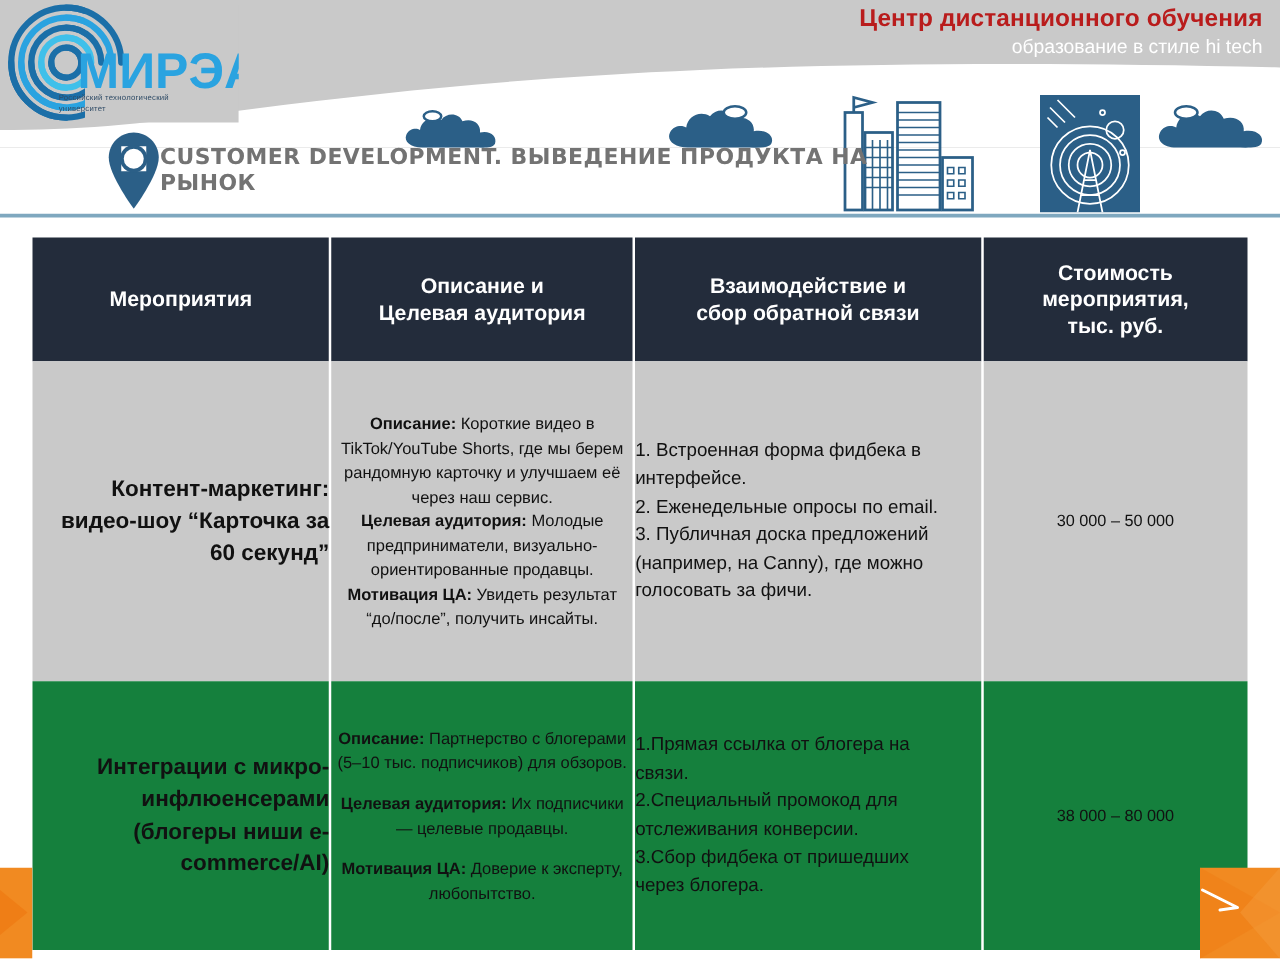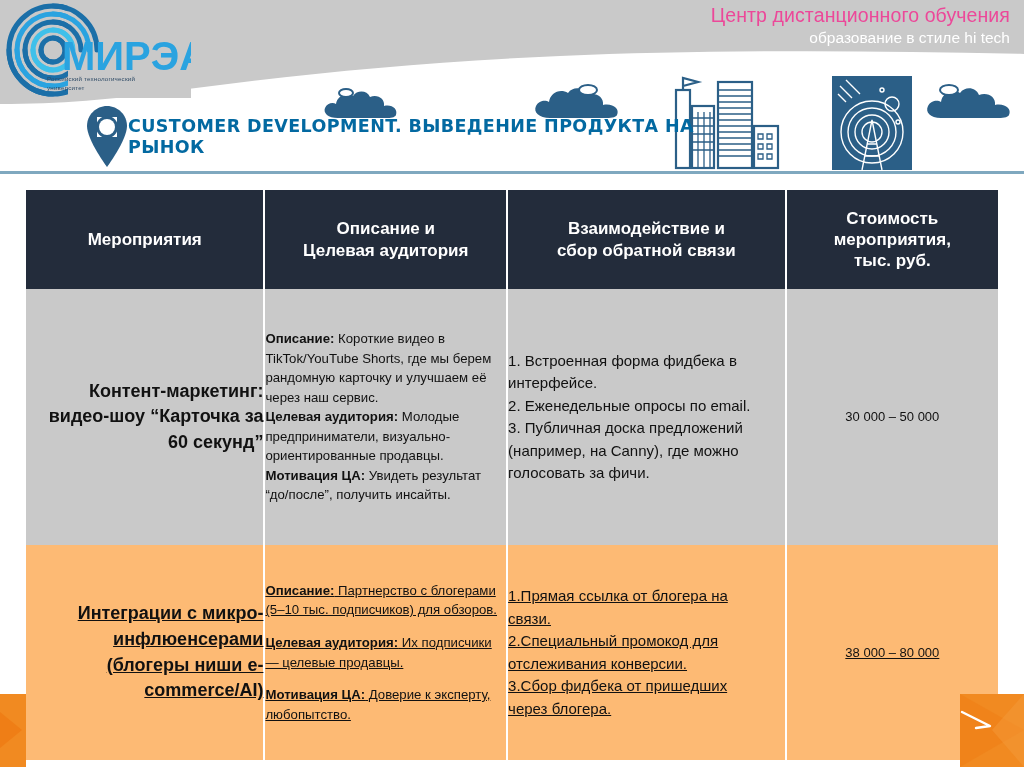--- a/index.html
+++ b/index.html
@@ -31,22 +31,22 @@
     width: 1024px; height: 118px;
   }
   .header-title-block {
     position: absolute;
     right: 14px; top: 4px;
     text-align: right;
     line-height: 1.18;
   }
   .header-title {
     font-size: 19.5px;
-    font-weight: normal;
-    color: #ec4899;
+    font-weight: bold;
+    color: #b91c1c;
     letter-spacing: 0.1px;
     white-space: nowrap;
   }
   .header-sub {
     font-size: 15.5px;
     color: #ffffff;
     white-space: nowrap;
     margin-top: 2px;
   }
 
@@ -73,21 +73,21 @@
     width: 46px; height: 64px;
   }
   .slide-title {
     position: absolute;
     left: 128px; top: 116px;
     width: 600px;
     font-family: "DejaVu Sans", sans-serif;
     font-size: 17.5px;
     font-weight: bold;
     line-height: 1.22;
-    color: #0369a1;
+    color: #737373;
     letter-spacing: 0.4px;
   }
 
   .deco { position: absolute; }
   .deco-cloud-a { left: 320px; top: 88px; width: 86px; height: 34px; }
   .deco-cloud-b { left: 530px; top: 84px; width: 96px; height: 38px; }
   .deco-city    { left: 672px; top: 76px; width: 108px; height: 94px; }
   .deco-sat     { left: 832px; top: 76px; width: 80px; height: 94px; }
   .deco-cloud-c { left: 925px; top: 84px; width: 96px; height: 38px; }
 
@@ -119,39 +119,39 @@
     line-height: 1.25;
     height: 99px;
     padding: 4px 8px;
   }
   .c1 { width: 239px; }
   .c2 { width: 243px; }
   .c3 { width: 279px; }
   .c4 { width: 213px; }
 
   .row-a td { background: #c9c9c9; }
-  .row-b td { background: #fdba74; text-decoration: underline; }
+  .row-b td { background: #15803d; }
 
   .r1 td { height: 256px; }
   .r2 td { height: 215px; }
 
   .cell-title {
     font-size: 18px;
     font-weight: bold;
     color: #111111;
     line-height: 1.42;
     padding: 6px 16px 6px 18px;
     text-align: right;
   }
   .cell-body {
     font-size: 13.2px;
     color: #111111;
     line-height: 1.48;
     padding: 4px 12px 4px 12px;
-    text-align: left;
+    text-align: center;
     margin-top: 31px;
   }
   .cell-body .lead { font-weight: bold; }
   .cell-body p { margin: 0; }
   .cell-body p.gap { margin-top: 13px; }
   .cell-mid {
     font-size: 15px;
     color: #111111;
     line-height: 1.5;
     padding: 4px 10px 4px 12px;

